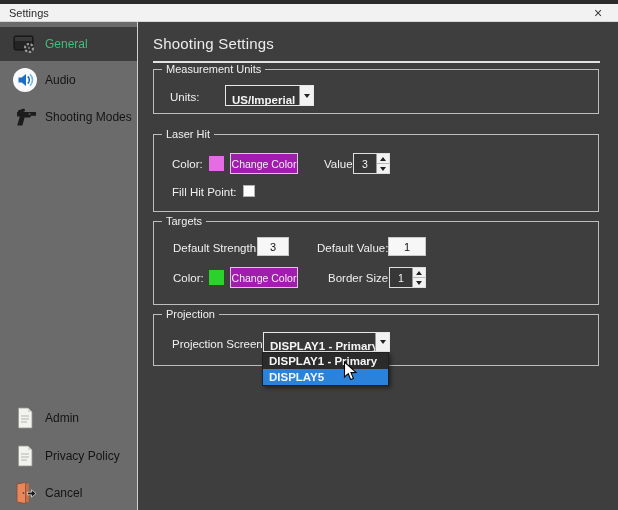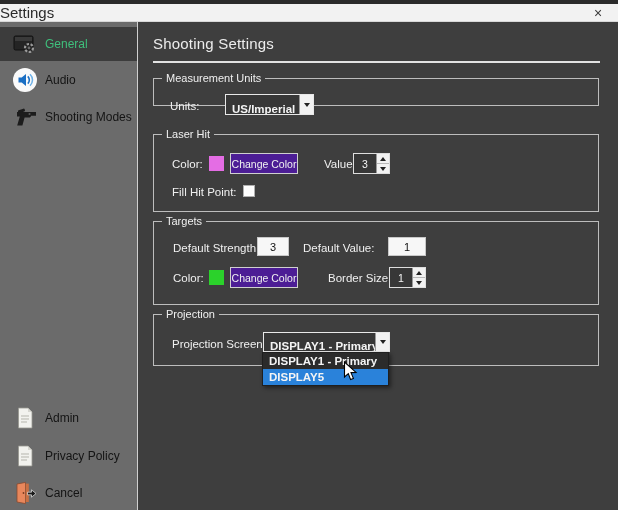--- a/index.html
+++ b/index.html
@@ -11,21 +11,21 @@
     -webkit-font-smoothing:antialiased;
   }
   
   .top-strip { position:absolute; top:0; left:0; width:618px; height:4px; background:#2b2b2b; }
   
   .title-bar {
     position:absolute; top:4px; left:0; width:618px; height:18px;
     background:#f2f2f2; border-bottom:1px solid #d8d8d8;
     display:flex; align-items:center;
   }
-  .title-bar .title { font-size:15px; color:#2a2a2a; }
+  .title-bar .title { font-size:11px; color:#2a2a2a; padding-left:9px; }
   .close-btn {
     position:absolute; right:4px; top:0; width:32px; height:18px;
     display:flex; align-items:center; justify-content:center;
     color:#3a3a3a; font-size:14px; line-height:1; cursor:default;
   }
   
   .sidebar {
     position:absolute; top:22px; left:0; width:138px; height:488px;
     background:#6b6b6b; border-right:1px solid #cfcfcf;
   }
@@ -40,42 +40,42 @@
   
   .main { position:absolute; top:22px; left:138px; width:480px; height:488px; background:#3e3e3e; }
   .page-title { position:absolute; left:15px; top:13px; font-size:15px; color:#ececec; letter-spacing:.2px; }
   .title-rule { position:absolute; left:15px; top:39px; width:447px; height:2px; background:#e2e2e2; }
   
   .group { position:absolute; left:15px; width:446px; border:1px solid #bdbdbd; }
   .group-label {
     position:absolute; top:-7px; left:8px; background:#3e3e3e;
     padding:0 4px; font-size:11px; color:#f0f0f0; white-space:nowrap;
   }
-  .g-mu { top:56px;  height:28px; }
+  .g-mu { top:47px;  height:45px; }
   .g-lh { top:112px; height:78px; }
   .g-tg { top:199px; height:84px; }
   .g-pj { top:292px; height:52px; }
   .flabel { position:absolute; font-size:11.5px; color:#f0f0f0; white-space:nowrap; }
   
   .combo {
     position:absolute; height:21px; background:#373737;
     border:1px solid #e8e8e8; display:flex;
   }
   .combo-text {
     flex:1; font-size:11.5px; font-weight:600; color:#f4f4f4;
     display:flex; align-items:center; padding-left:6px; overflow:hidden; white-space:nowrap;margin-top:8px;
   }
   .combo-btn {
     width:14px; background:#f2f2f2; border-left:1px solid #9a9a9a;
     display:flex; align-items:center; justify-content:center;
   }
   .tri-down { width:0; height:0; border-left:3.5px solid transparent; border-right:3.5px solid transparent; border-top:4.5px solid #222; }
   
   .btn {
-    position:absolute; height:21px; background:#4c1d95; border:1px solid #cfcfcf;
+    position:absolute; height:21px; background:#a21caf; border:1px solid #cfcfcf;
     color:#f0f0f0; font-size:10.5px; display:flex; align-items:center; justify-content:center;
     font-family:"Liberation Sans", sans-serif;
   }
   
   .swatch { position:absolute; width:15px; height:15px; }
   
   .spinner { position:absolute; height:21px; display:flex; border:1px solid #dedede; background:#373737; }
   .spin-val { width:22px; font-size:10.5px; color:#f4f4f4; display:flex; align-items:center; justify-content:center; }
   .spin-btns { width:13px; display:flex; flex-direction:column; border-left:1px solid #9a9a9a; }
   .spin-up,.spin-dn { flex:1; background:#f2f2f2; display:flex; align-items:center; justify-content:center; }
@@ -227,21 +227,21 @@
         </span>
       </div>
       <span class="flabel" style="left:18px;top:51px">Fill Hit Point:</span>
       <div class="checkbox" style="left:89px;top:50px"></div>
     </div>
 
     <div class="group g-tg">
       <span class="group-label">Targets</span>
       <span class="flabel" style="left:19px;top:20px">Default Strength:</span>
       <div class="tinput" style="left:103px;top:15px;width:32px">3</div>
-      <span class="flabel" style="left:149px;top:20px">Default Value:</span>
+      <span class="flabel" style="left:163px;top:20px">Default Value:</span>
       <div class="tinput" style="left:234px;top:15px;width:38px">1</div>
       <span class="flabel" style="left:19px;top:50px">Color:</span>
       <div class="swatch" style="left: 55px; top: 48px; background-color: rgb(43, 210, 43);"></div>
       <div class="btn" style="left:76px;top:45px;width:68px">Change Color</div>
       <span class="flabel" style="left:174px;top:50px">Border Size:</span>
       <div class="spinner" style="left:235px;top:45px">
         <span class="spin-val">1</span>
         <span class="spin-btns">
           <span class="spin-up">
               <span class="tri-up-s"></span>

